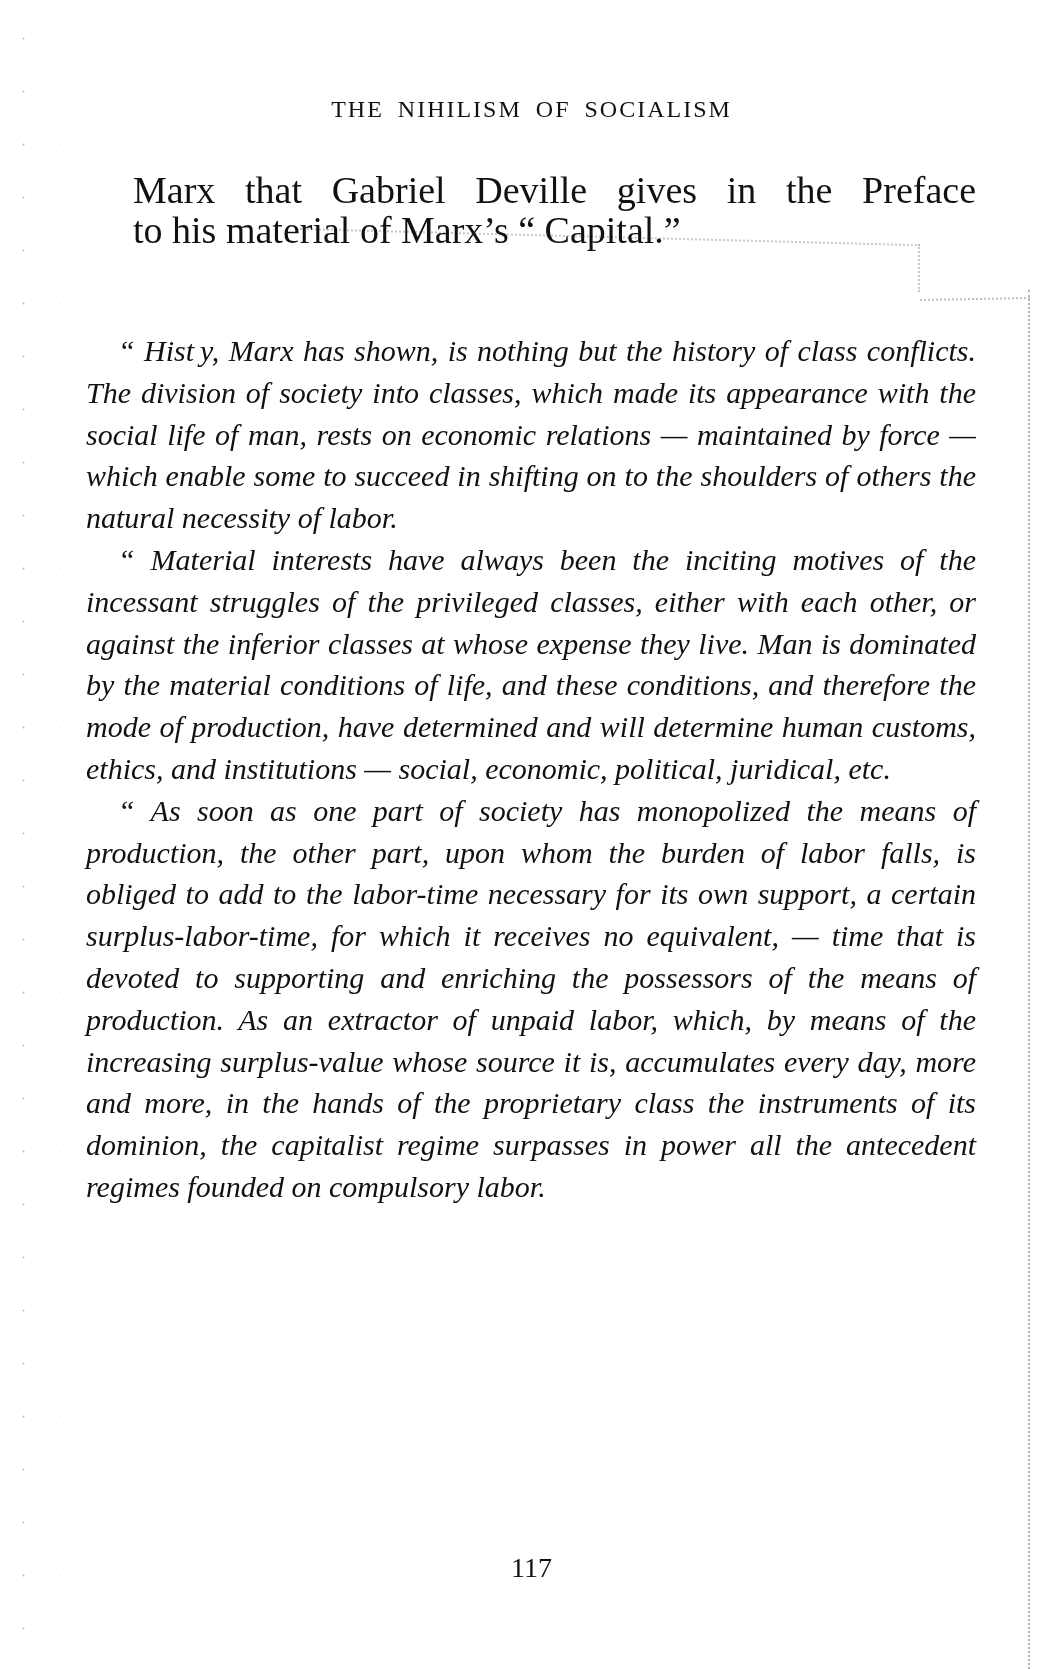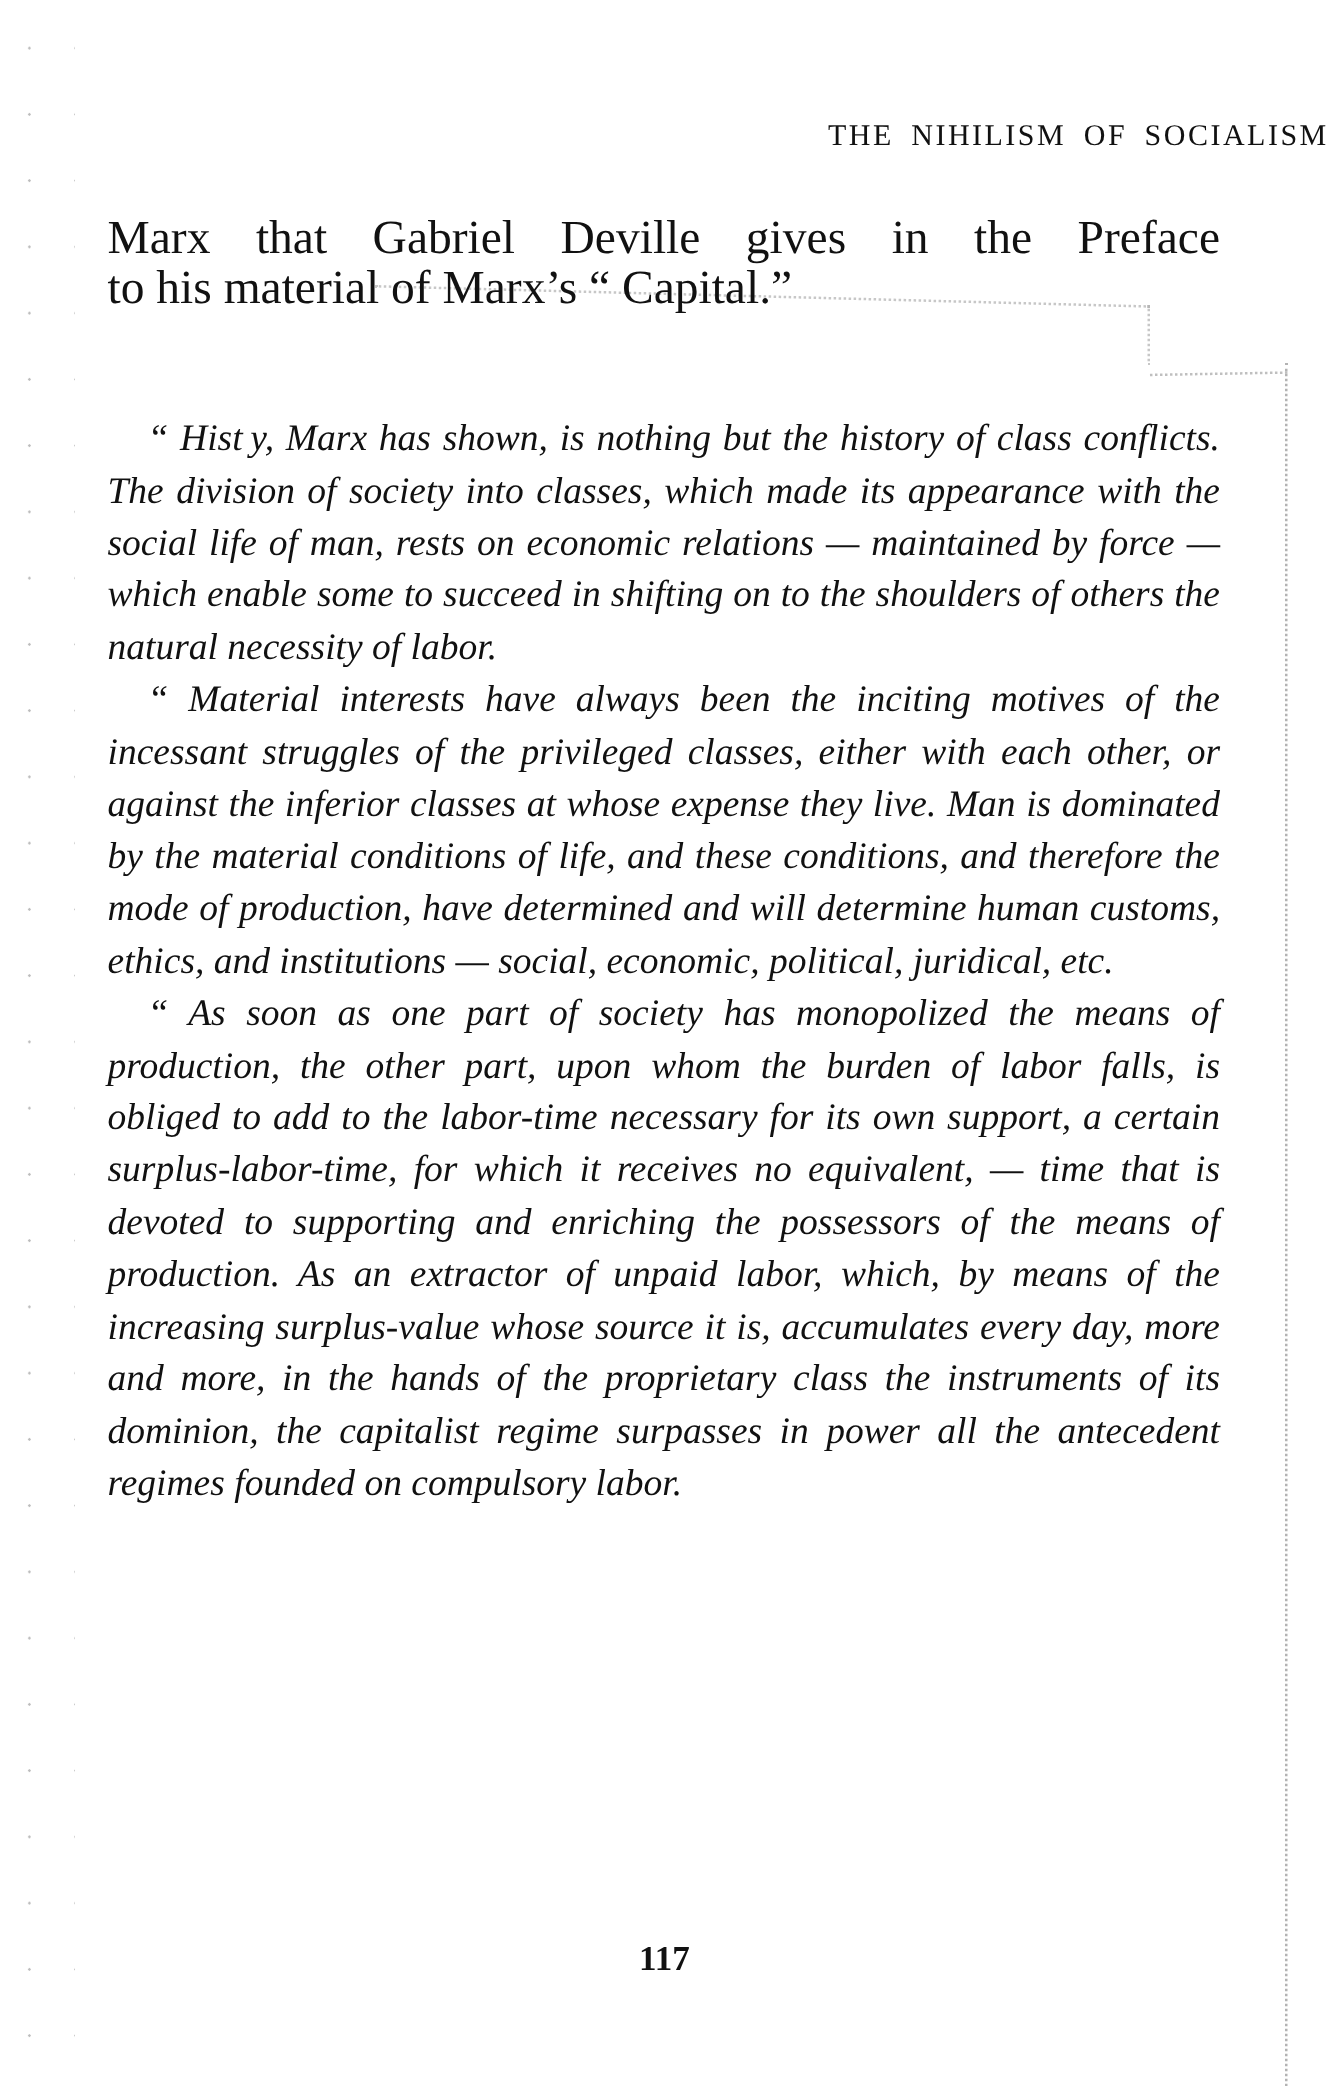--- a/index.html
+++ b/index.html
@@ -70,36 +70,37 @@
       background-size: 37px 53px;
       background-position: 5px 12px;
       opacity: 0.5;
     }
 
     .running-head {
       position: absolute;
       top: 96px;
       left: 0;
       width: 1063px;
-      text-align: right;
+      text-align: center;
       font-size: 24px;
       letter-spacing: 2px;
       word-spacing: 6px;
     }
     .opening {
       position: absolute;
       top: 170px;
       left: 86px;
       width: 890px;
       font-size: 38px;
       line-height: 40px;
     }
     .opening .line {
       display: block;
       white-space: nowrap;
+      margin-left: 47px;
     }
     .opening .line.just {
       text-align: justify;
       text-align-last: justify;
     }
     .body-text {
       position: absolute;
       top: 330px;
       left: 86px;
       width: 890px;
@@ -113,21 +114,20 @@
       text-indent: 32px;
       hyphens: manual;
     }
     .page-number {
       position: absolute;
       top: 1552px;
       left: 0;
       width: 1063px;
       text-align: center;
       font-size: 28px;
-      font-weight: bold;
     }
   </style>
 </head>
 <body>
 
 <div class="page">
   <div class="left-specks"></div>
   <div class="fold-line"></div>
   <div class="fold-drop"></div>
   <div class="torn-top"></div>

